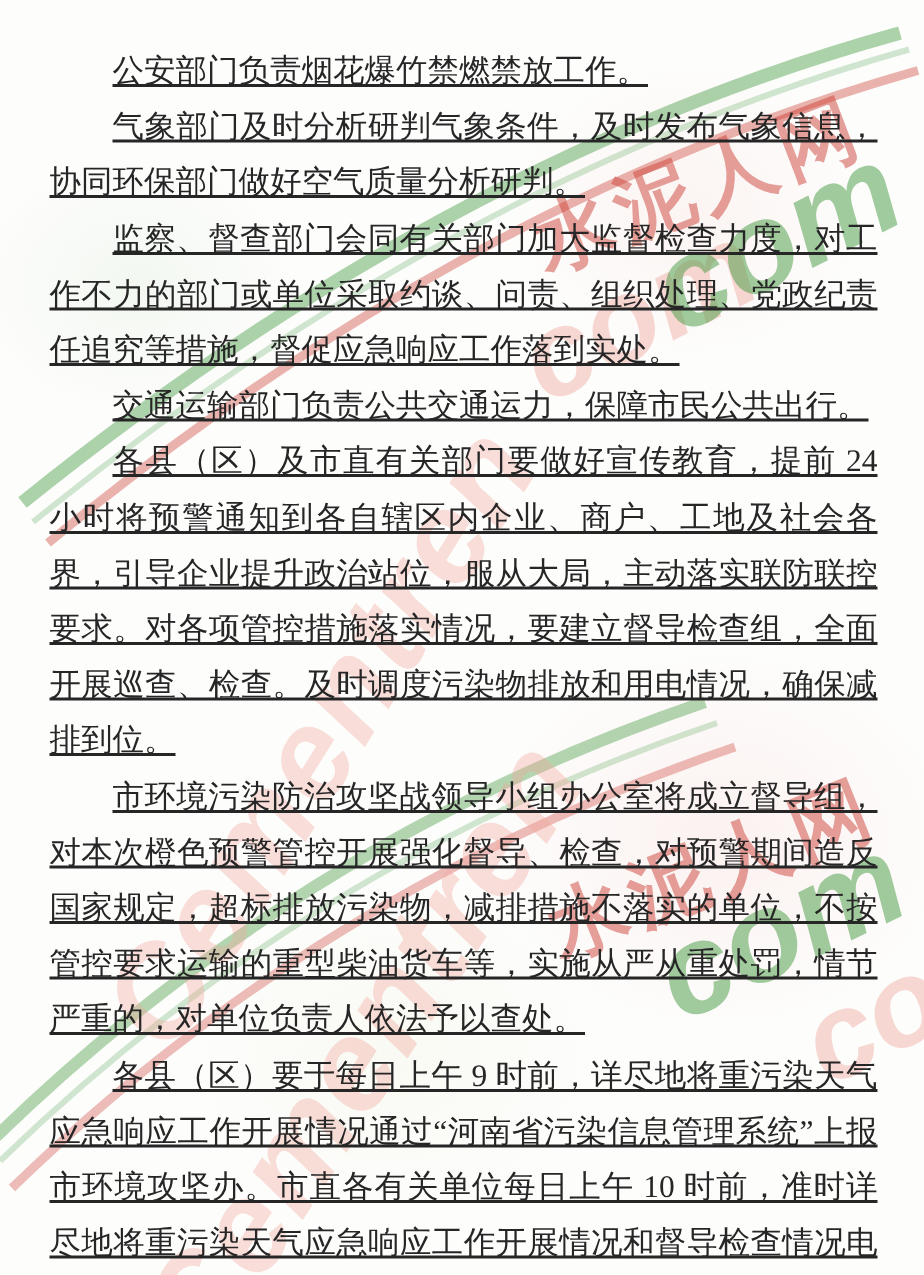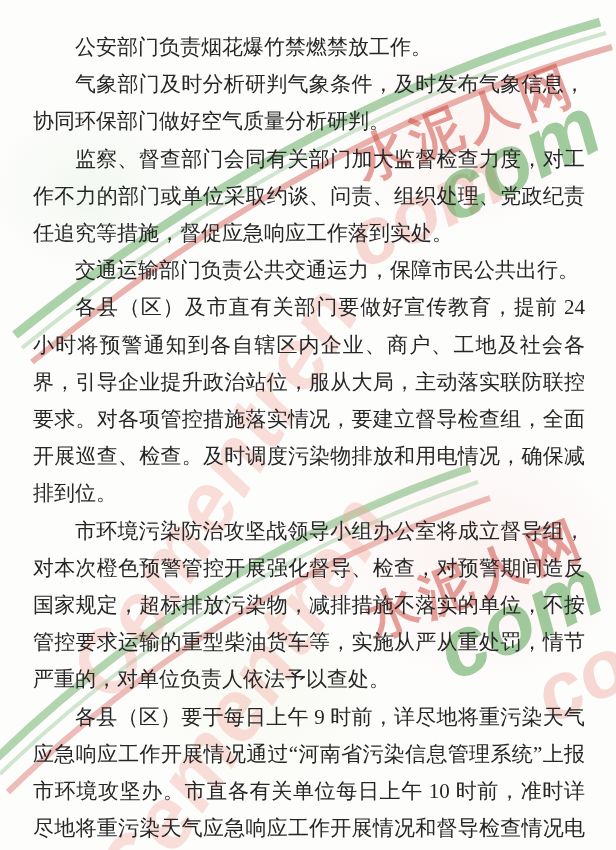--- a/index.html
+++ b/index.html
@@ -52,21 +52,21 @@
   #wm-com-green-bottom { left:442px; top:608px; transform:rotate(-26deg); }
   #wm-com-pink-bottom  { left:540px; top:655px; transform:rotate(-27deg); }
   #wm-en-bottom   { left:115px; top:845px; transform:rotate(-57deg); }
   
   .content {
     position:absolute; left:33px; top:29px; width:552px; z-index:2;
     color:#262626;
     font-size:21px; line-height:37.2px;
     text-align:justify;
   }
-  .content p { margin:0; text-indent:2em; }
+  .content p { margin:0; text-indent:2em;text-decoration:underline; }
 </style>
 </head>
 <body>
 
 <div class="page">
 
   <div class="tint"></div>
 
   <div class="wm">
 

